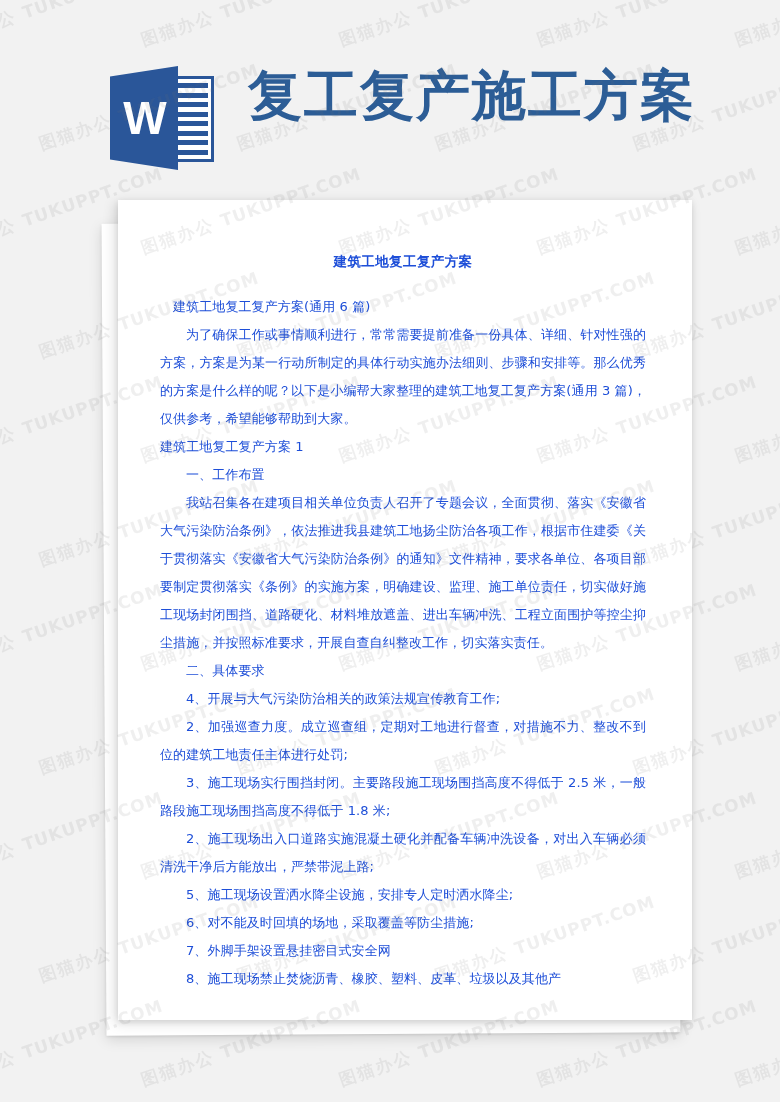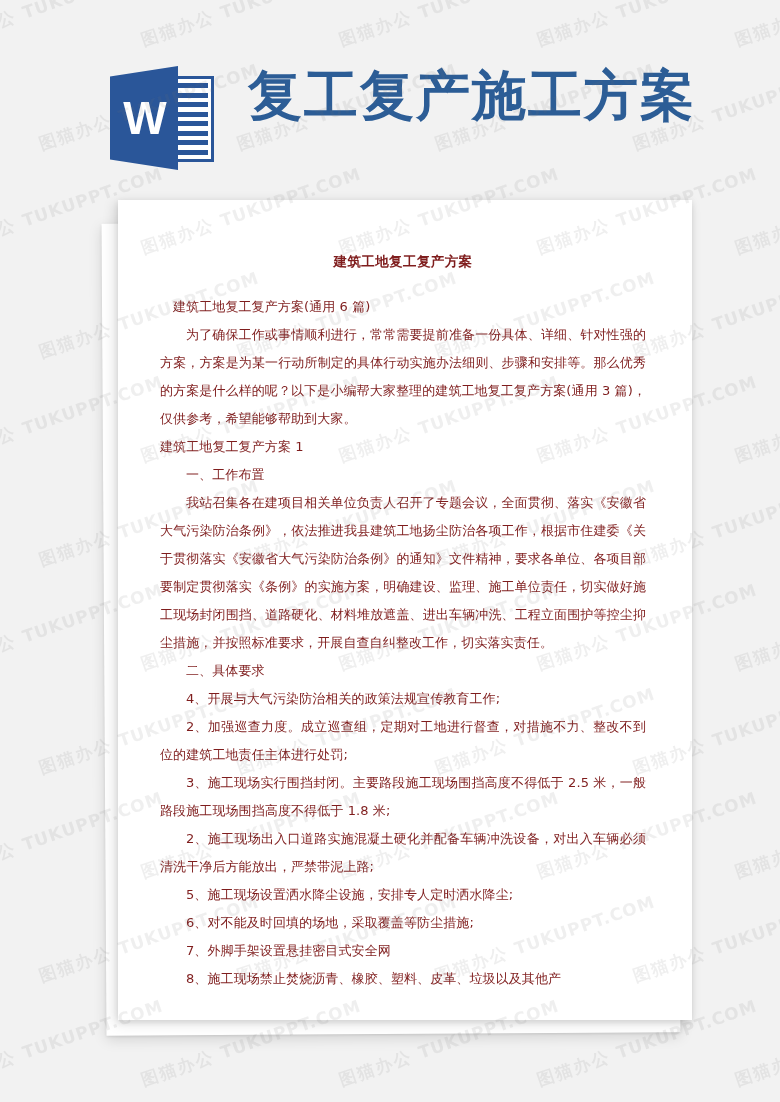--- a/index.html
+++ b/index.html
@@ -147,21 +147,21 @@
   
   .doc {
     position: absolute;
     left: 0;
     top: 0;
     width: 574px;
     height: 820px;
     padding: 52px 46px 4px 42px;
     box-sizing: border-box;
     font-family: "DejaVu Sans", "Liberation Sans", sans-serif;
-    color: #7f1d1d;
+    color: #1d4ed8;
     z-index: 12;
   }
 
   .doc-title {
     text-align: center;
     font-size: 13.5px;
     font-weight: 700;
     letter-spacing: 0.4px;
     margin: 0 0 22px 0;
     line-height: 1.4;

